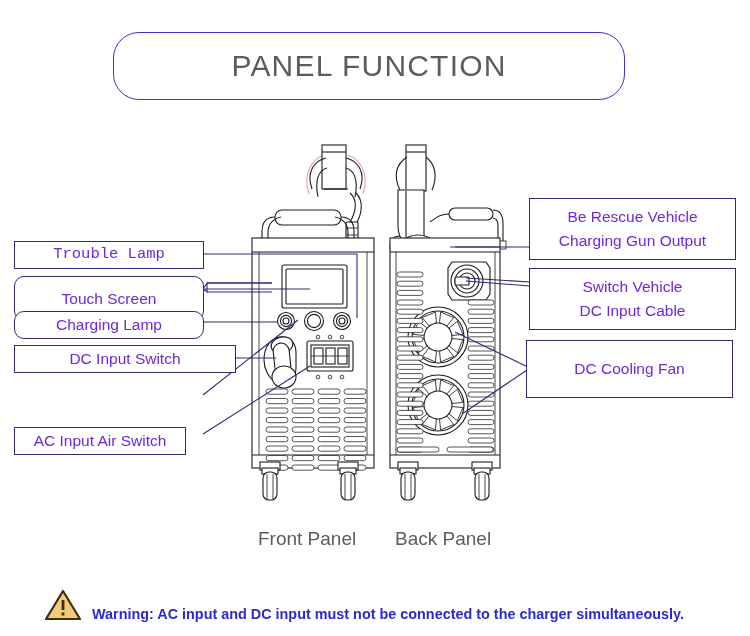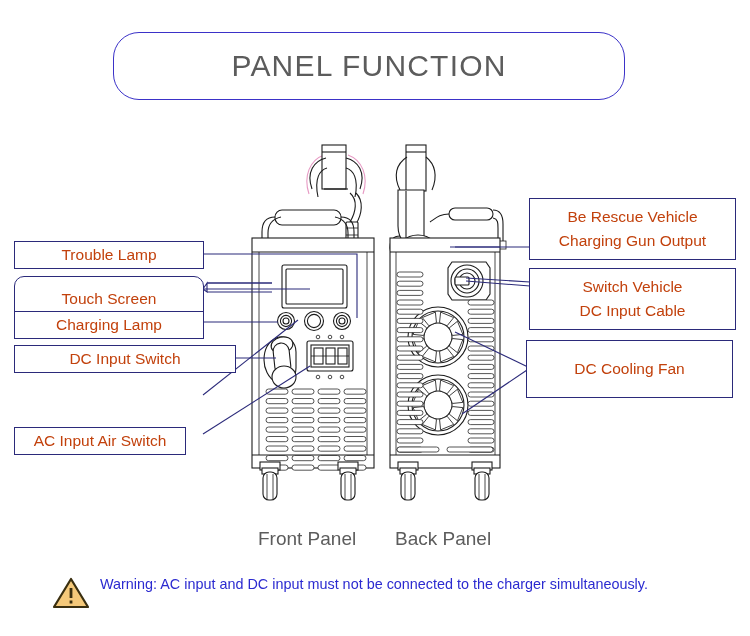--- a/index.html
+++ b/index.html
@@ -21,37 +21,37 @@
   .title-text{
     font-size:30px;color:#5c5c5c;letter-spacing:1.2px;font-weight:400;
   }
 
   
   .lbl{
     position:absolute;
     border:1.3px solid #2b2a7a;
     background:#fff;
     display:flex;align-items:center;justify-content:center;
-    color:#c2410c;
+    color:#6d28d9;
     font-size:15.5px;
     box-sizing:border-box;
     text-align:center;
     line-height:1.15;
     z-index:6;
   }
   .lbl.two-line{flex-direction:column;justify-content:center;gap:6px;}
   .lbl .ln{display:block;}
 
   
   .caption{
     position:absolute;color:#5c5c5c;font-size:19px;
   }
 
   
-  .warn-wrap{position:absolute;left:52px;top:576px;width:660px;height:46px;display:flex;align-items:flex-start;gap:10px;}
+  .warn-wrap{position:absolute;left:44px;top:576px;width:660px;height:46px;display:flex;align-items:flex-end;gap:10px;font-weight:bold;}
   .warn-text{color:#2b2ad0;font-size:14.4px;}
 
   
   svg.art{position:absolute;left:0;top:0;width:750px;height:636px;overflow:visible;}
   .ln-stroke{stroke:#2b2a7a;stroke-width:1.1;fill:none;}
   .dev{stroke:#1c1c1c;fill:none;stroke-width:1.1;}
   .dev-thin{stroke:#1c1c1c;fill:none;stroke-width:0.8;}
   .dev-fill{stroke:#1c1c1c;fill:#ffffff;stroke-width:1.1;}
   .dev-fill-thin{stroke:#1c1c1c;fill:#ffffff;stroke-width:0.8;}
   .pinkarc{stroke:#e79ac4;fill:none;stroke-width:1.1;}
@@ -345,27 +345,27 @@
       <path class="ln-stroke" d="M530,286 L466,281"></path>
       <path class="ln-stroke" d="M530,282 L466,278"></path>
       <rect class="dev-fill-thin" x="538" y="279" width="14" height="7" rx="1"></rect>
       <path class="dev-thin" d="M542,279 v7 M547,279 v7"></path>
 
       <path class="ln-stroke" d="M530,368 L455,332"></path>
       <path class="ln-stroke" d="M530,368 L462,414"></path>
     </g>
   </svg>
 
-  <div class="lbl" style="left:14px;top:241px;width:190px;height:28px;">
+  <div class="lbl" style="left:14px;top:241px;width:190px;height:28px;font-family:Liberation Mono, monospace;">
     <span>Trouble Lamp</span>
   </div>
   <div class="lbl" style="left:14px;top:276px;width:190px;height:45px;border-radius:10px;">
     <span>Touch Screen</span>
   </div>
-  <div class="lbl" style="left:14px;top:311px;width:190px;height:28px;">
+  <div class="lbl" style="left:14px;top:311px;width:190px;height:28px;border-radius:10px;">
     <span>Charging Lamp</span>
   </div>
   <div class="lbl" style="left:14px;top:345px;width:222px;height:28px;">
     <span>DC Input Switch</span>
   </div>
   <div class="lbl" style="left:14px;top:427px;width:172px;height:28px;">
     <span>AC Input Air Switch</span>
   </div>
 
   <div class="lbl two-line" style="left:529px;top:198px;width:207px;height:62px;">

